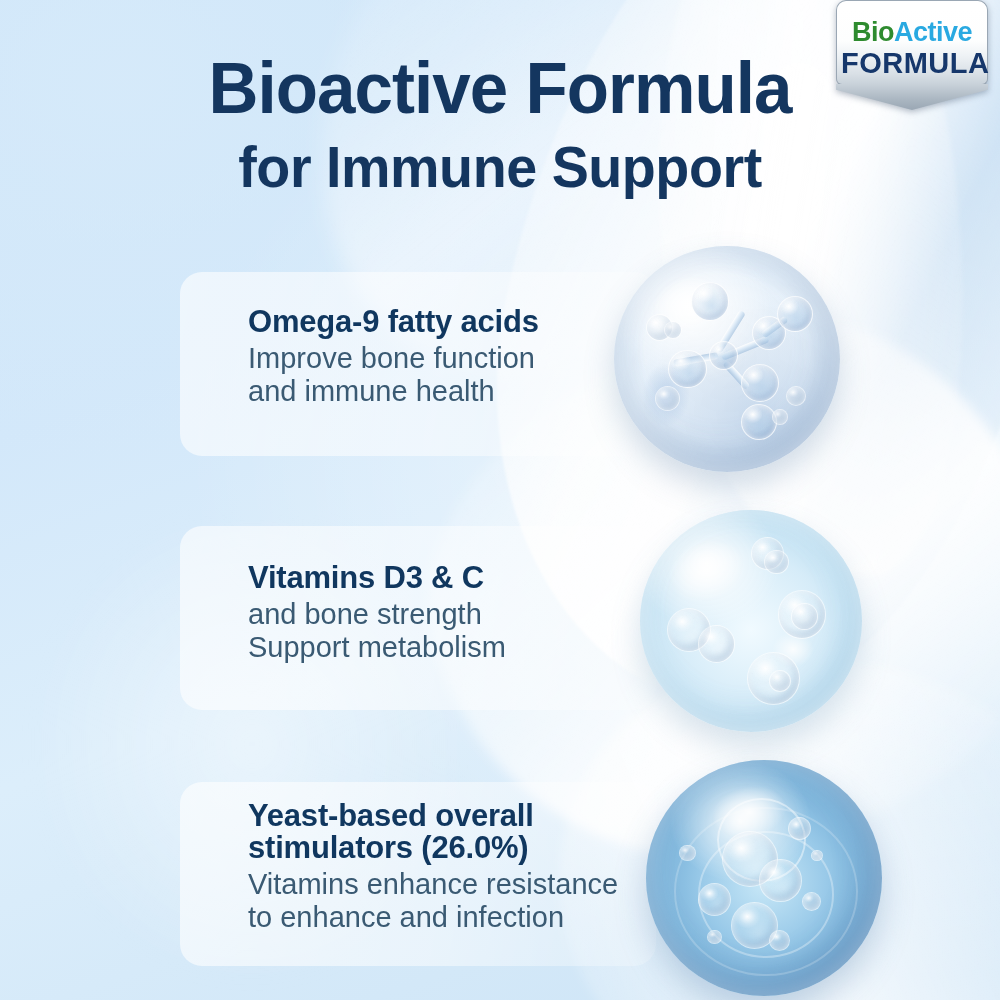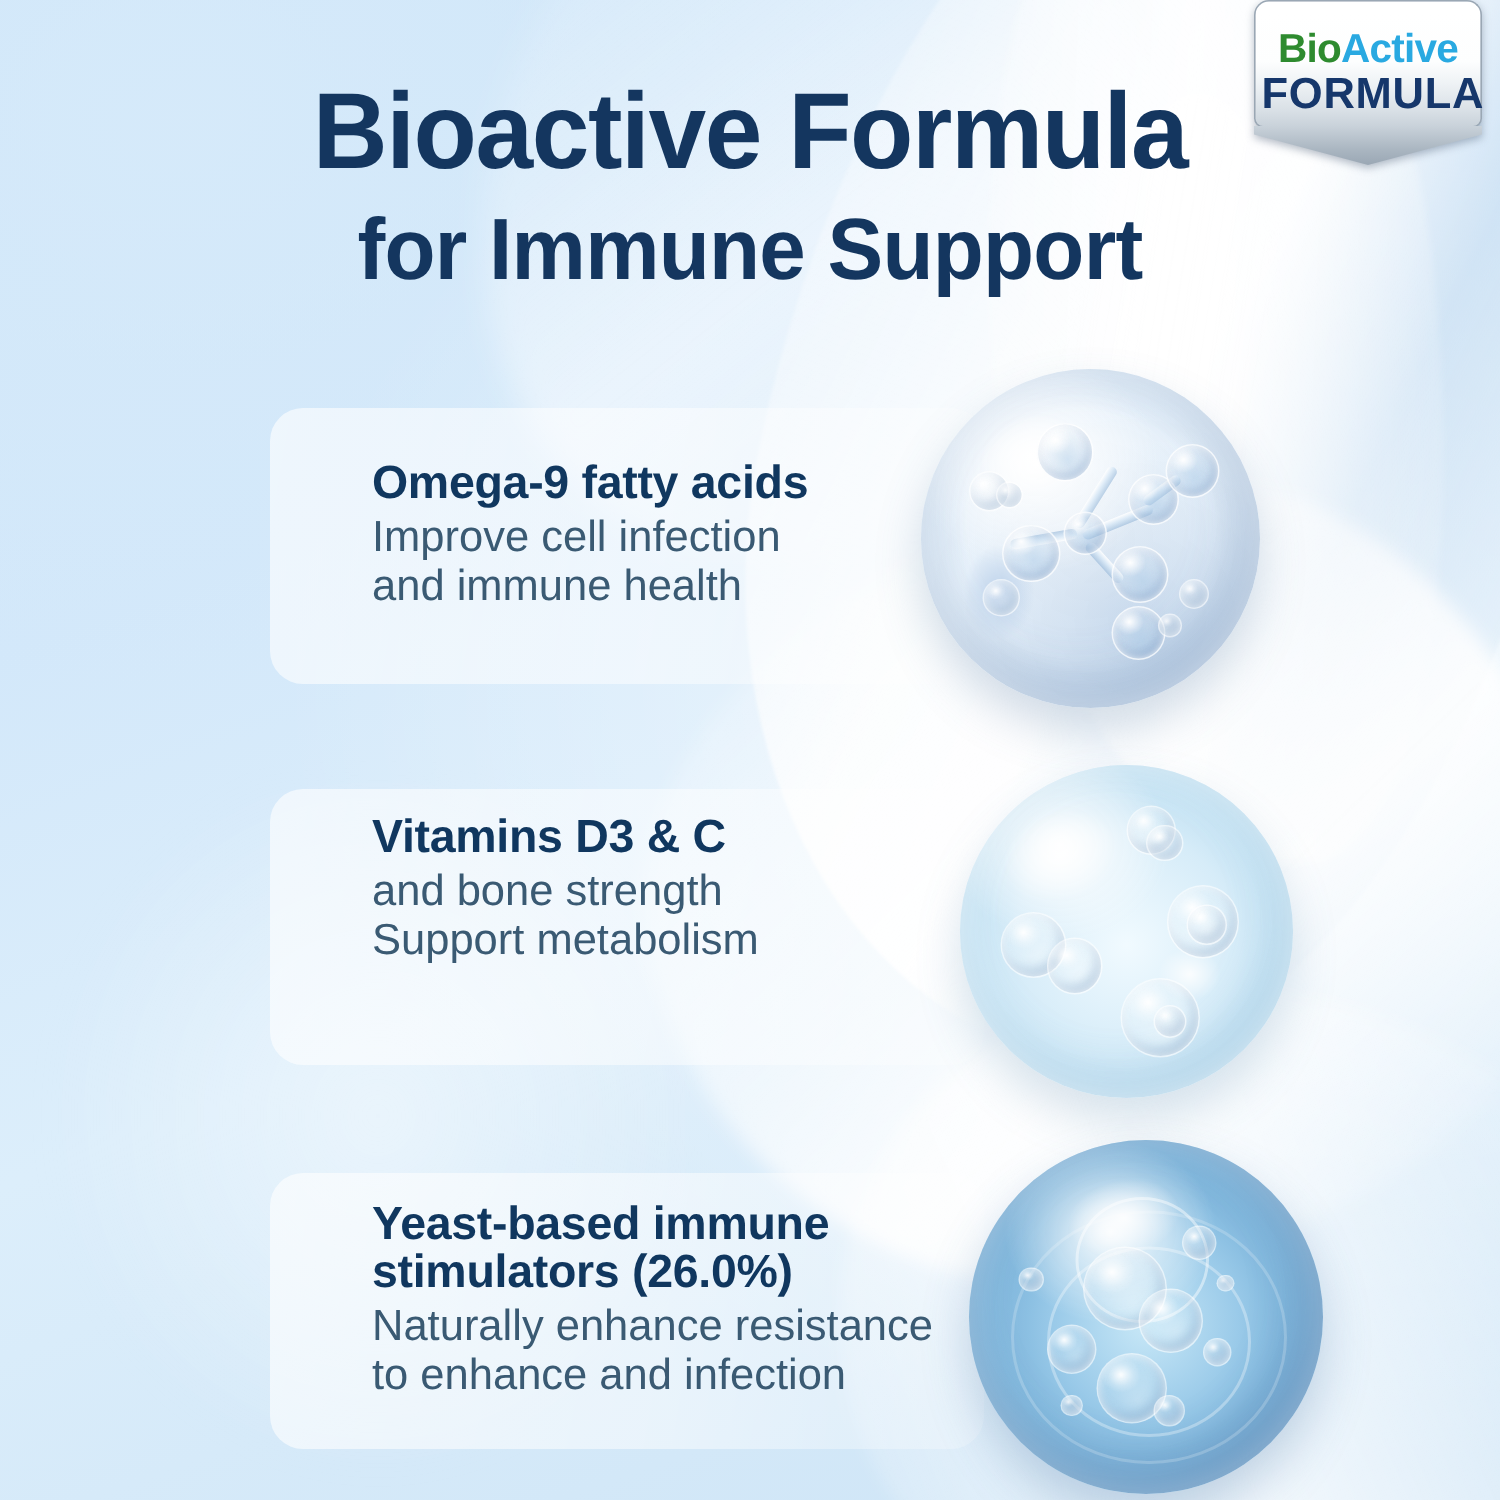--- a/index.html
+++ b/index.html
@@ -126,21 +126,21 @@
   }
   .c-head{
     font-size:31px;font-weight:bold;color:#10375f;line-height:1.04;
     letter-spacing:-.2px;
   }
   .c-body{
     font-size:29px;color:#3a5a73;line-height:1.12;margin-top:4px;
     font-weight:400;
   }
   #t1{left:248px;top:306px;}
-  #t2{left:248px;top:542px;}
+  #t2{left:248px;top:562px;}
   #t3{left:248px;top:800px;}
   #t3 .c-body{white-space:nowrap;}
 
   
   .sphere{position:absolute;border-radius:50%;overflow:hidden;}
   .spec{position:absolute;border-radius:50%;pointer-events:none;}
 
   
   #sphere1{
     left:614px;top:246px;width:226px;height:226px;
@@ -277,37 +277,37 @@
     <div class="bub" style="left:14%;top:36%;width:7%;height:7%;"></div>
     <div class="bub" style="left:66%;top:56%;width:8%;height:8%;"></div>
     <div class="bub" style="left:52%;top:72%;width:9%;height:9%;"></div>
     <div class="bub" style="left:26%;top:72%;width:6%;height:6%;"></div>
     <div class="bub" style="left:70%;top:38%;width:5%;height:5%;"></div>
   </div>
 
   <div class="card-text" id="t1">
     <div class="c-head">Omega-9 fatty acids</div>
     <div class="c-body">
-      <div>Improve cell infection</div>
+      <div>Improve bone function</div>
       <div>and immune health</div>
     </div>
   </div>
 
   <div class="card-text" id="t2">
     <div class="c-head">Vitamins D3 &amp; C</div>
     <div class="c-body">
       <div>and bone strength</div>
       <div>Support metabolism</div>
     </div>
   </div>
 
   <div class="card-text" id="t3">
     <div class="c-head">
-      <div>Yeast-based immune</div>
+      <div>Yeast-based overall</div>
       <div>stimulators (26.0%)</div>
     </div>
     <div class="c-body">
-      <div>Naturally enhance resistance</div>
+      <div>Vitamins enhance resistance</div>
       <div>to enhance and infection</div>
     </div>
   </div>
 
 </div>
 
 </body></html>

